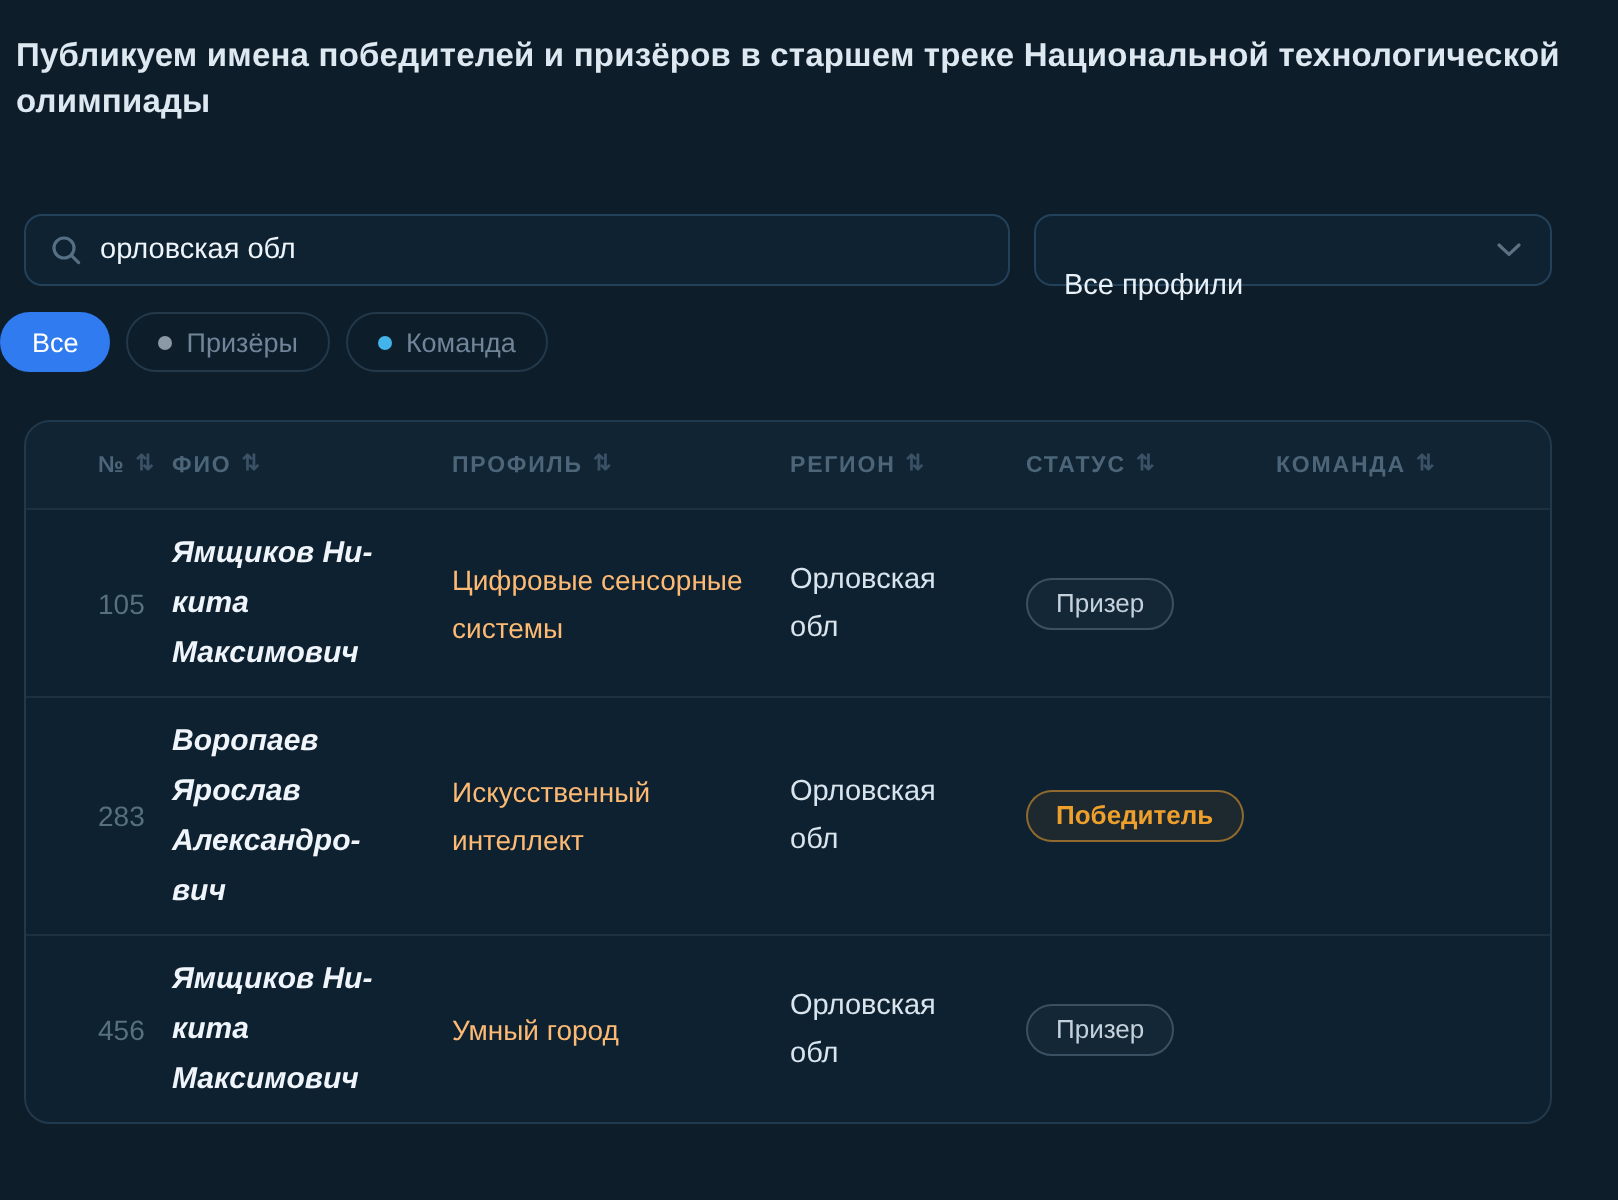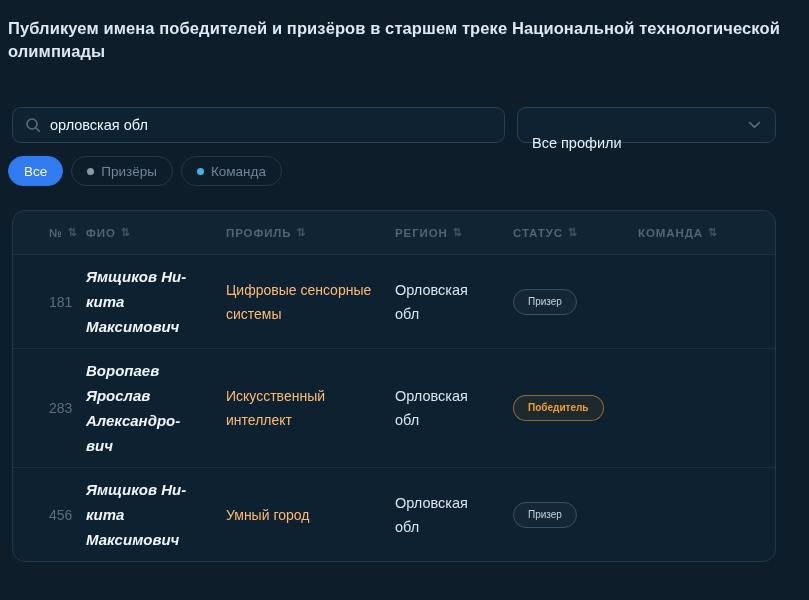--- a/index.html
+++ b/index.html
@@ -55,21 +55,21 @@
     border: 1px solid #24415a;
     border-radius: 9px;
     display: flex; align-items: center; justify-content: space-between;
     padding: 0 14px;
     cursor: pointer;
   }
   .select-label { font-size: 14.5px; color: #e8f1f8; margin-top: 36px; }
 
   
   .chips {
-    position: absolute; top: 139px; left: 8px;
+    position: absolute; top: 139px; left: 0;
     display: flex; gap: 8px; align-items: center;
   }
   .chip {
     height: 30px;
     border-radius: 15px;
     display: flex; align-items: center; gap: 7px;
     padding: 0 15px;
     font-size: 13.5px;
     color: #70849a;
     border: 1px solid #22394b;
@@ -141,21 +141,21 @@
   }
   .td-region {
     color: #d9e4ed; font-size: 14.5px; line-height: 24px;
     padding-right: 28px;
   }
   .badge {
     display: inline-block;
     height: 26px; line-height: 24px;
     padding: 0 14px;
     border-radius: 14px;
-    font-size: 10px;
+    font-size: 13px;
     white-space: nowrap;
   }
   .badge--prize {
     color: #c4d1db;
     border: 1px solid #3a5063;
     background: #142736;
   }
   .badge--winner {
     color: #efa02c;
     border: 1px solid rgba(239,160,44,.55);
@@ -223,21 +223,21 @@
         <span>СТАТУС</span>
         <span class="sort-glyph">⇅</span>
       </div>
       <div class="th">
         <span>КОМАНДА</span>
         <span class="sort-glyph">⇅</span>
       </div>
     </div>
 
     <div class="trow trow--r1">
-      <div class="td td-num">181</div>
+      <div class="td td-num">105</div>
       <div class="td td-name">Ямщиков Ни­кита Максимович</div>
       <div class="td td-profile">Цифровые сенсорные системы</div>
       <div class="td td-region">Орловская обл</div>
       <div class="td">
         <span class="badge badge--prize">Призер</span>
       </div>
       <div class="td"></div>
     </div>
 
     <div class="trow trow--r2">

